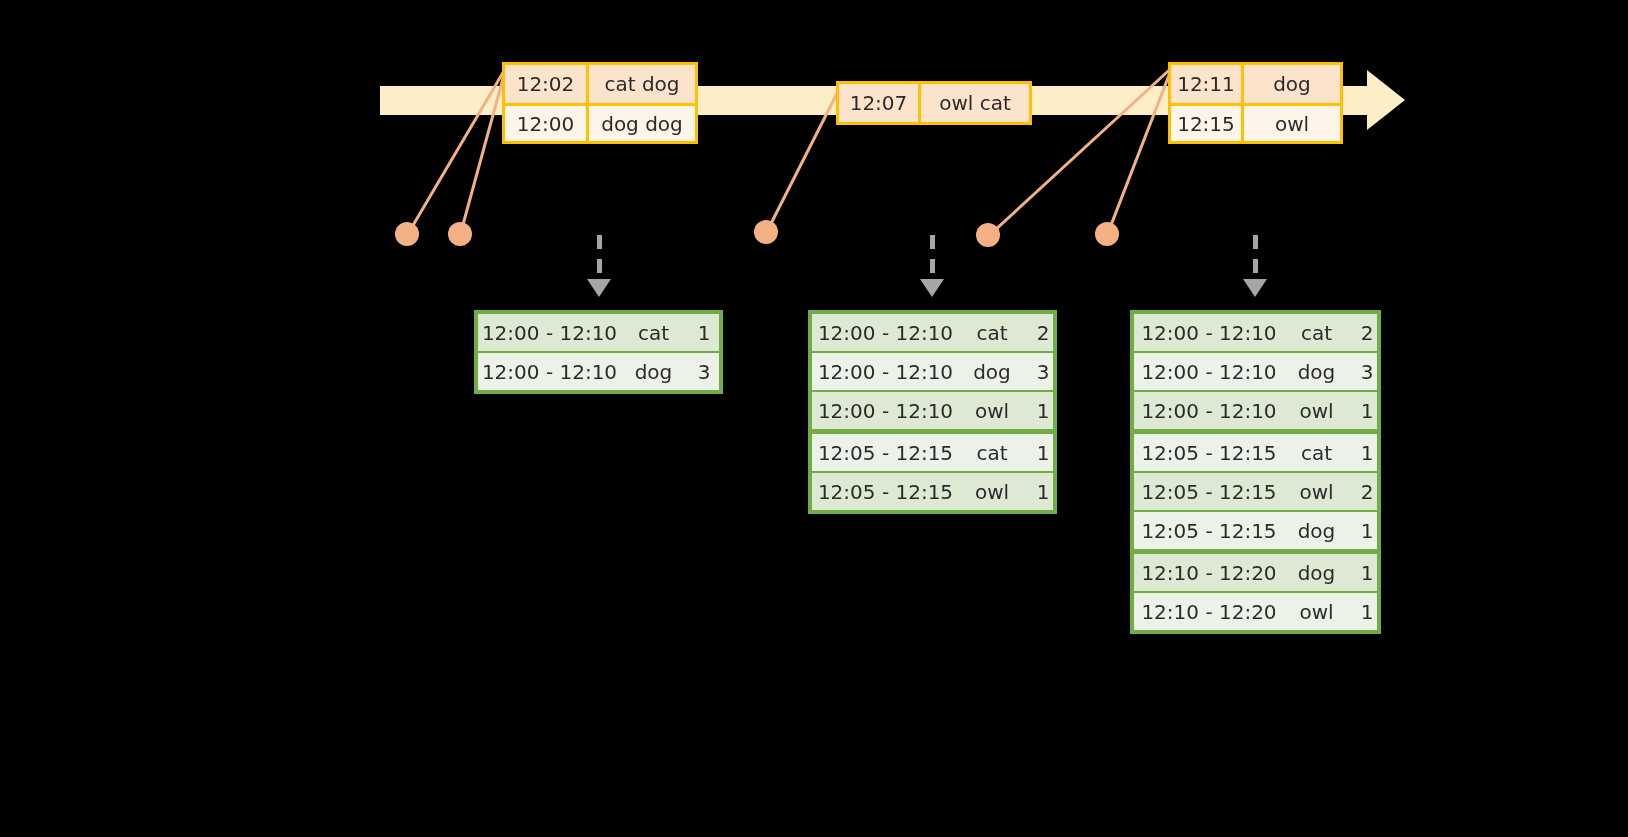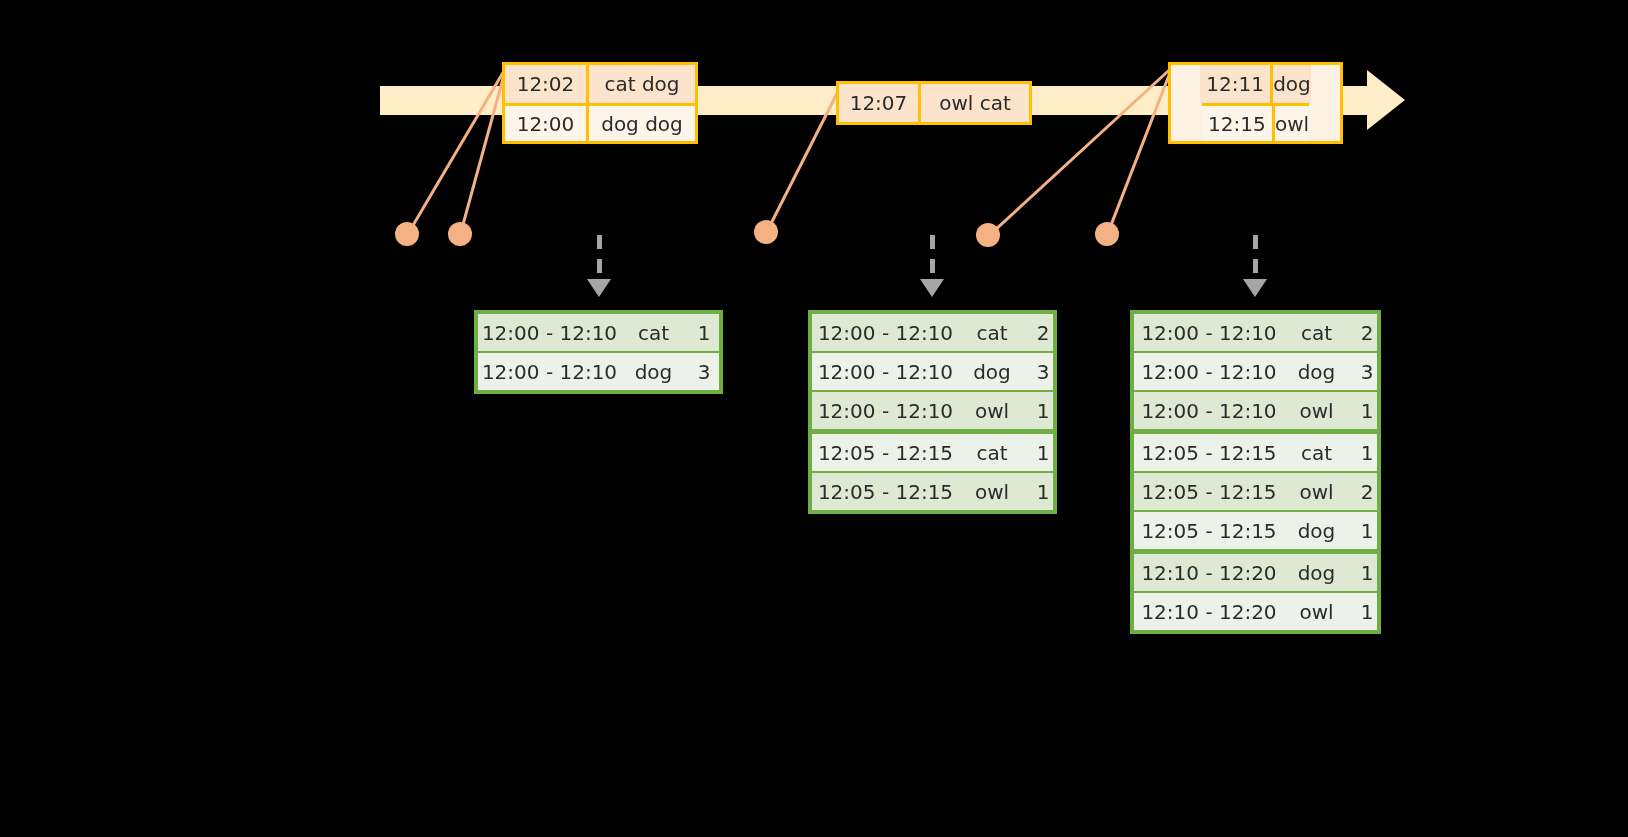--- a/index.html
+++ b/index.html
@@ -55,21 +55,21 @@
   .ev-val{
     display:flex;align-items:center;justify-content:center;
     box-sizing:border-box;
     font-size:20px;color:#2b2b2b;
     flex:1;
   }
 
   #ev-box-1{left:502px;top:62px;width:196px;}
   #ev-box-2{left:836px;top:81px;width:196px;}
   #ev-box-2 .ev-time{width:82px;}
-  #ev-box-3{left:1168px;top:62px;width:175px;align-items:center;}
+  #ev-box-3{left:1168px;top:62px;width:175px;}
   #ev-box-3 .ev-time{width:73px;}
 
   
   .conn-line{
     position:absolute;
     background:#f4b183;
     transform-origin:0 50%;
     height:3px;
   }
   .conn-dot{

